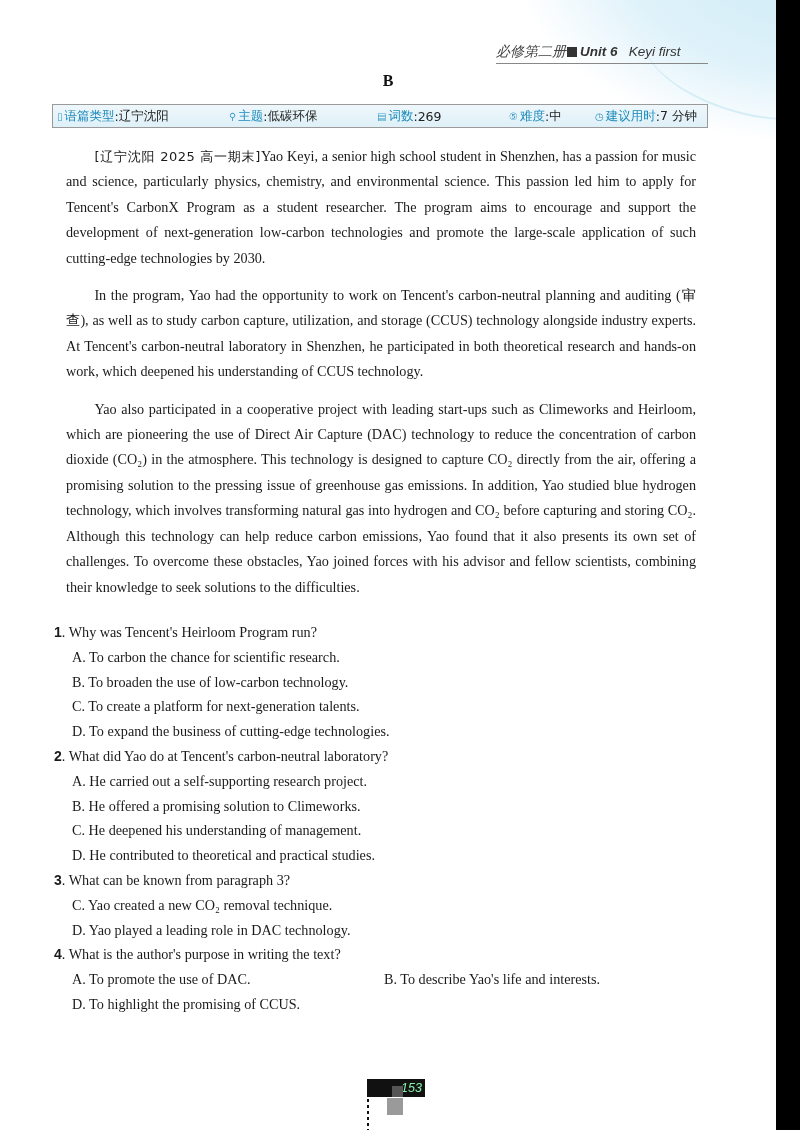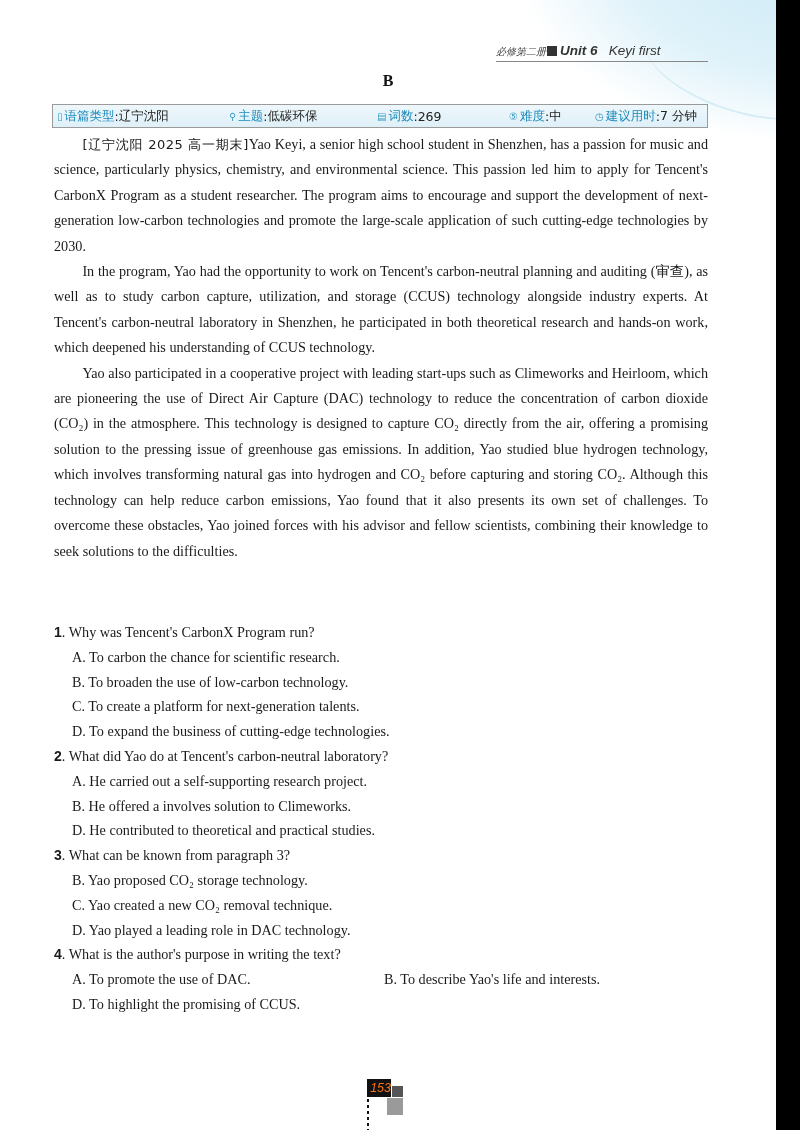--- a/index.html
+++ b/index.html
@@ -25,21 +25,21 @@
     border-radius: 50%;
     border-bottom: 2px solid rgba(210,235,245,0.9);
     transform: rotate(18deg);
   }
   .running-head {
     position: absolute; left: 496px; top: 43px; width: 212px;
     font-family: "Liberation Sans", "DejaVu Sans", sans-serif;
     font-style: italic; font-size: 13.5px; color: #333;
     border-bottom: 1px solid #888; padding-bottom: 2px; white-space: nowrap;
   }
-  .running-head .cn { font-family: "DejaVu Sans", sans-serif; font-size: 10px; color:#444; }
+  .running-head .cn { font-family: "DejaVu Sans", sans-serif; font-size: 14px; color:#444; }
   .running-head .sq { display:inline-block; width:10px; height:10px; background:#333; margin:0 3px 0 1px; vertical-align:-1px; }
   .running-head .unit { font-weight: bold; }
   .section-letter {
     position: absolute; left: 0; width: 776px; top: 72px; text-align: center;
     font-weight: bold; font-size: 16px; color: #111;
   }
   .info-bar {
     position: absolute; left: 52px; top: 104px; width: 654px; height: 22px;
     border: 1px solid #9a9a9a;
     background: linear-gradient(to bottom, #eef7fb, #dff0f8);
@@ -47,33 +47,33 @@
     display: flex; align-items: center;
   }
   .info-bar .item { position: absolute; white-space: nowrap; display:flex; align-items:center; }
   .info-bar .ico { color: #3a9bc3; font-size: 10px; margin-right: 2px; }
   .info-bar .lbl { color: #1c8bbb; }
   .info-bar .val { color: #222; }
   .body-text {
     position: absolute; left: 54px; top: 132px; width: 654px;
     font-size: 14.2px; line-height: 25.4px; text-align: justify;
   }
-  .body-text p { margin: 0; text-indent: 2em; }
+  .body-text p { margin: 12px; text-indent: 2em; }
   .body-text p .src { font-family: "DejaVu Sans", sans-serif; font-size: 13px; letter-spacing: 0.5px; }
   .questions {
     position: absolute; left: 54px; top: 620px; width: 654px;
     font-size: 14.2px; line-height: 24.8px;
   }
   .q .stem .num { font-family: "Liberation Sans", "DejaVu Sans", sans-serif; font-weight: bold; font-size: 14px; }
   .q .opt { padding-left: 18px; }
   .q .opts2 { display: grid; grid-template-columns: 312px 320px; padding-left: 18px; }
   .page-number {
     position: absolute; left: 367px; top: 1079px; width: 24px; height: 18px;
-    background: #111; color: #f97316; font-family: "Liberation Sans", sans-serif;
-    font-style: italic; font-size: 12.5px; line-height: 18px; text-align: right;
+    background: #111; color: #86efac; font-family: "Liberation Sans", sans-serif;
+    font-style: italic; font-size: 12.5px; line-height: 18px; text-align: left; padding-left: 34px;
   }
   .pn-sq1 { position: absolute; left: 392px; top: 1086px; width: 11px; height: 11px; background: #555; }
   .pn-sq2 { position: absolute; left: 387px; top: 1098px; width: 16px; height: 17px; background: #9a9a9a; }
   .pn-dots {
     position: absolute; left: 367px; top: 1099px; width: 2px; height: 31px;
     background: repeating-linear-gradient(to bottom, #111 0 3px, transparent 3px 6px);
   }
 </style>
 </head>
 <body>
@@ -122,35 +122,35 @@
   </div>
 
   <div class="body-text">
     <p><span class="src">[辽宁沈阳 2025 高一期末]</span><span>Yao Keyi, a senior high school student in Shenzhen, has a passion for music and science, particularly physics, chemistry, and environmental science. This passion led him to apply for Tencent's CarbonX Program as a student researcher. The program aims to encourage and support the development of next-generation low-carbon technologies and promote the large-scale application of such cutting-edge technologies by 2030.</span></p>
     <p>In the program, Yao had the opportunity to work on Tencent's carbon-neutral planning and auditing (审查), as well as to study carbon capture, utilization, and storage (CCUS) technology alongside industry experts. At Tencent's carbon-neutral laboratory in Shenzhen, he participated in both theoretical research and hands-on work, which deepened his understanding of CCUS technology.</p>
     <p>Yao also participated in a cooperative project with leading start-ups such as Climeworks and Heirloom, which are pioneering the use of Direct Air Capture (DAC) technology to reduce the concentration of carbon dioxide (CO₂) in the atmosphere. This technology is designed to capture CO₂ directly from the air, offering a promising solution to the pressing issue of greenhouse gas emissions. In addition, Yao studied blue hydrogen technology, which involves transforming natural gas into hydrogen and CO₂ before capturing and storing CO₂. Although this technology can help reduce carbon emissions, Yao found that it also presents its own set of challenges. To overcome these obstacles, Yao joined forces with his advisor and fellow scientists, combining their knowledge to seek solutions to the difficulties.</p>
   </div>
 
   <div class="questions">
     <div class="q">
-      <div class="stem"><span class="num">1</span>. <span>Why was Tencent's CarbonX Program run?</span></div>
+      <div class="stem"><span class="num">1</span>. <span>Why was Tencent's Heirloom Program run?</span></div>
       <div class="opt">A. To carbon the chance for scientific research.</div>
       <div class="opt">B. To broaden the use of low-carbon technology.</div>
       <div class="opt">C. To create a platform for next-generation talents.</div>
       <div class="opt">D. To expand the business of cutting-edge technologies.</div>
     </div>
     <div class="q">
       <div class="stem"><span class="num">2</span>. <span>What did Yao do at Tencent's carbon-neutral laboratory?</span></div>
       <div class="opt">A. He carried out a self-supporting research project.</div>
-      <div class="opt">B. He offered a involves solution to Climeworks.</div>
+      <div class="opt">B. He offered a promising solution to Climeworks.</div>
+      <div class="opt">C. He deepened his understanding of management.</div>
       <div class="opt">D. He contributed to theoretical and practical studies.</div>
     </div>
     <div class="q">
       <div class="stem"><span class="num">3</span>. <span>What can be known from paragraph 3?</span></div>
-      <div class="opt">B. Yao proposed CO₂ storage technology.</div>
       <div class="opt">C. Yao created a new CO₂ removal technique.</div>
       <div class="opt">D. Yao played a leading role in DAC technology.</div>
     </div>
     <div class="q">
       <div class="stem"><span class="num">4</span>. <span>What is the author's purpose in writing the text?</span></div>
       <div class="opts2">
         <div>A. To promote the use of DAC.</div>
         <div>B. To describe Yao's life and interests.</div>
         <div>D. To highlight the promising of CCUS.</div>
       </div>

